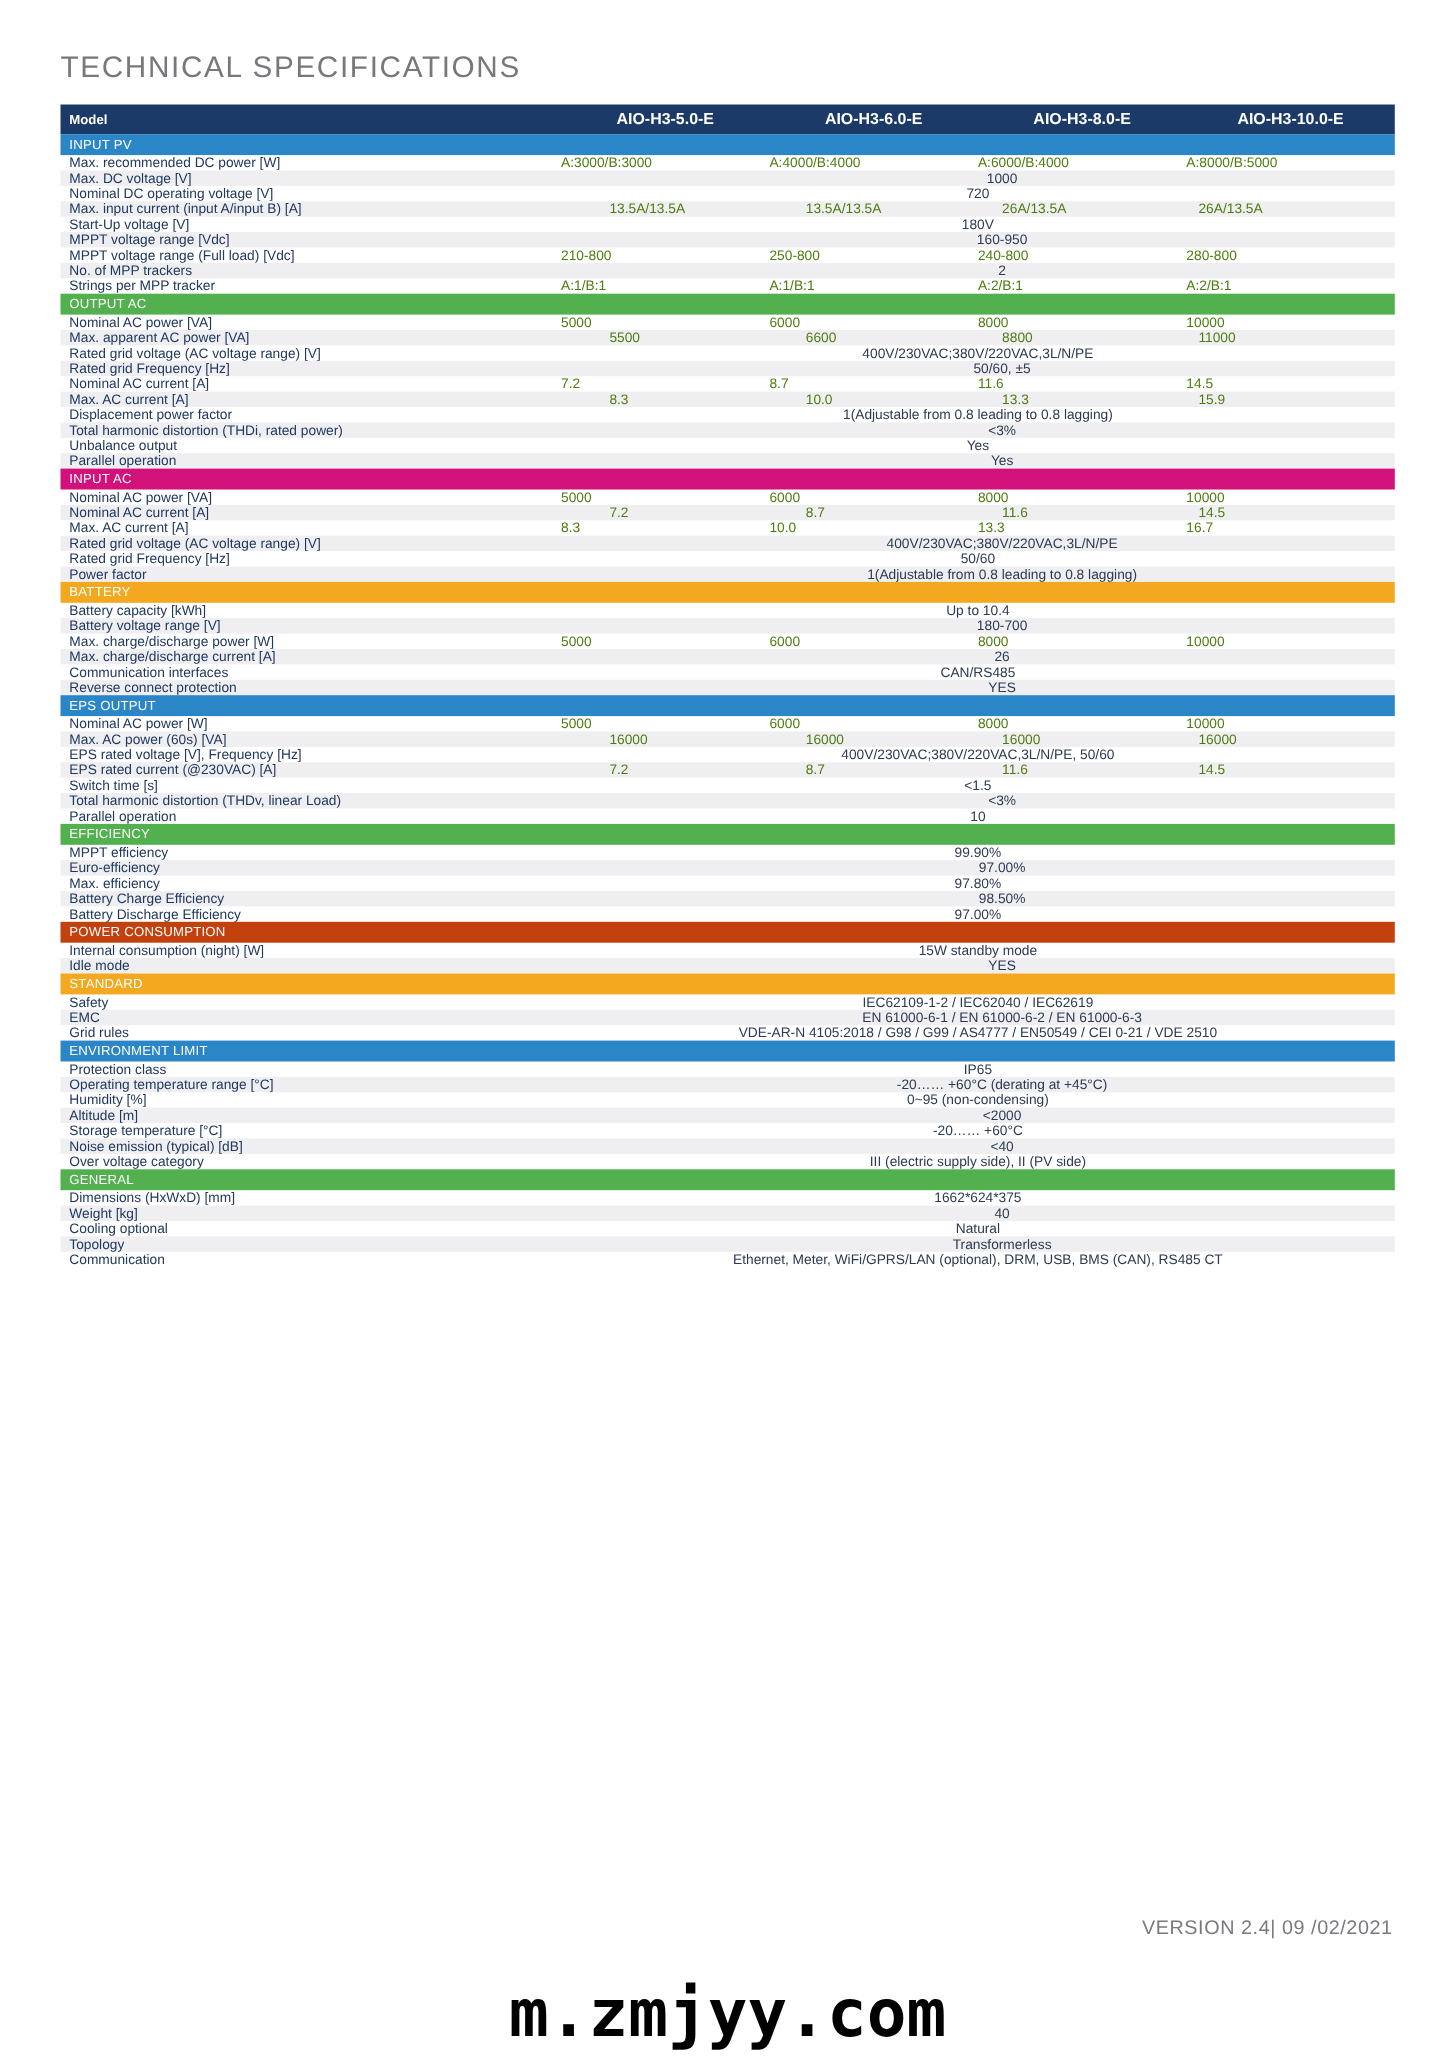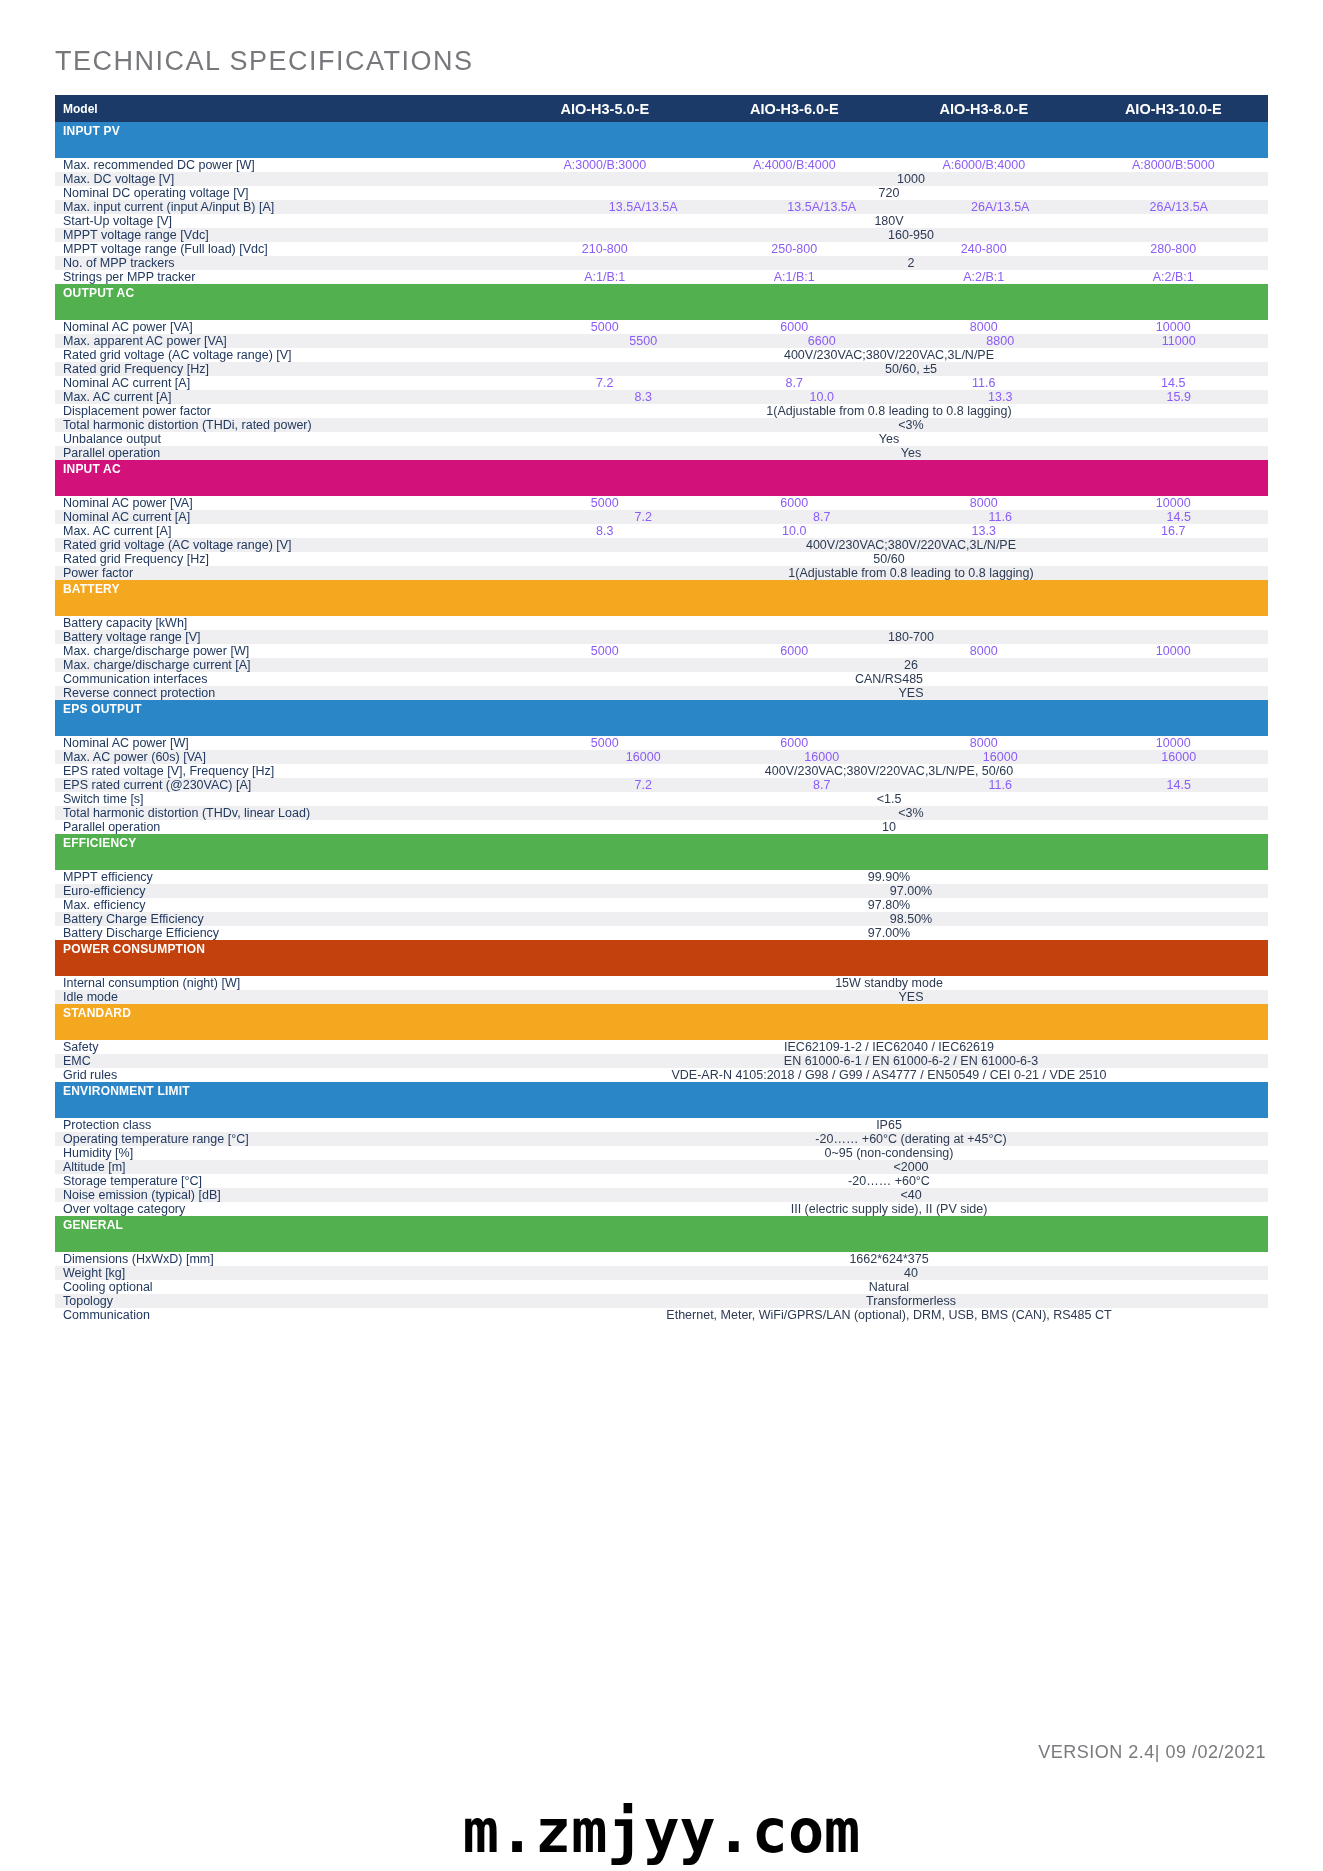--- a/index.html
+++ b/index.html
@@ -25,33 +25,33 @@
   .model-label {
     width: 455px; padding-left: 8px;
     font-size: 12px; font-weight: bold;
   }
   .model-cols { flex: 1; display: flex; }
   .model-col {
     flex: 1; text-align: center;
     font-size: 14.5px; font-weight: bold;
   }
   .section-bar {
-    height: 36px; line-height: 19px;
-    color: #ffffff; font-size: 12px; font-weight: bold;
+    height: 19px; line-height: 19px;
+    color: #ffffff; font-size: 12px; font-weight: normal;
     padding-left: 8px; letter-spacing: 0.2px;
   }
   .data-row {
     display: flex; align-items: center;
     height: 14px;
     font-size: 12.5px; color: #21395F;
   }
   .data-row.alt { background: #EFEFF2; gap: 44px; }
   .row-label { width: 455px; padding-left: 8px; }
   .row-values { flex: 1; display: flex; }
-  .row-value { flex: 1; text-align: center; color: #8b5cf6; }
+  .row-value { flex: 1; text-align: left; color: #4d7c0f; }
   .row-merged { flex: 1; text-align: center; color: #2C3A52; }
   .version-text {
     position: absolute; right: 57px; top: 1742px;
     font-size: 18px; color: #797A7E; letter-spacing: 0.5px;
   }
   .watermark {
     position: absolute; left: 50%; top: 1796px;
     transform: translateX(-50%);
     font-family: "DejaVu Sans Mono", monospace;
     font-weight: bold; font-size: 60px; color: #000000;
@@ -228,20 +228,21 @@
         <div class="row-label">Rated grid Frequency [Hz]</div>
         <div class="row-merged">50/60</div>
       </div>
       <div class="data-row alt">
         <div class="row-label">Power factor</div>
         <div class="row-merged">1(Adjustable from 0.8 leading to 0.8 lagging)</div>
       </div>
       <div class="section-bar" style="background: rgb(244, 168, 31);">BATTERY</div>
       <div class="data-row">
         <div class="row-label">Battery capacity [kWh]</div>
+        <div class="row-merged">Up to 10.4</div>
       </div>
       <div class="data-row alt">
         <div class="row-label">Battery voltage range [V]</div>
         <div class="row-merged">180-700</div>
       </div>
       <div class="data-row">
         <div class="row-label">Max. charge/discharge power [W]</div>
         <div class="row-values">
           <div class="row-value">5000</div>
           <div class="row-value">6000</div>

